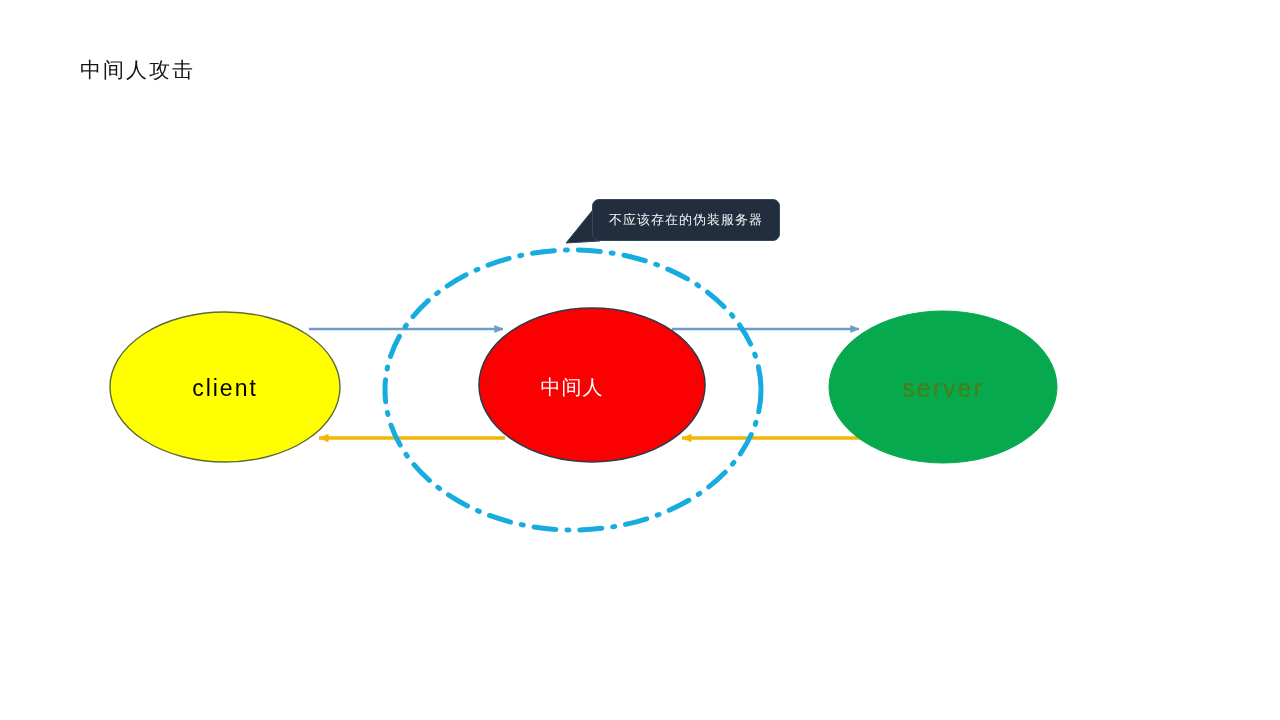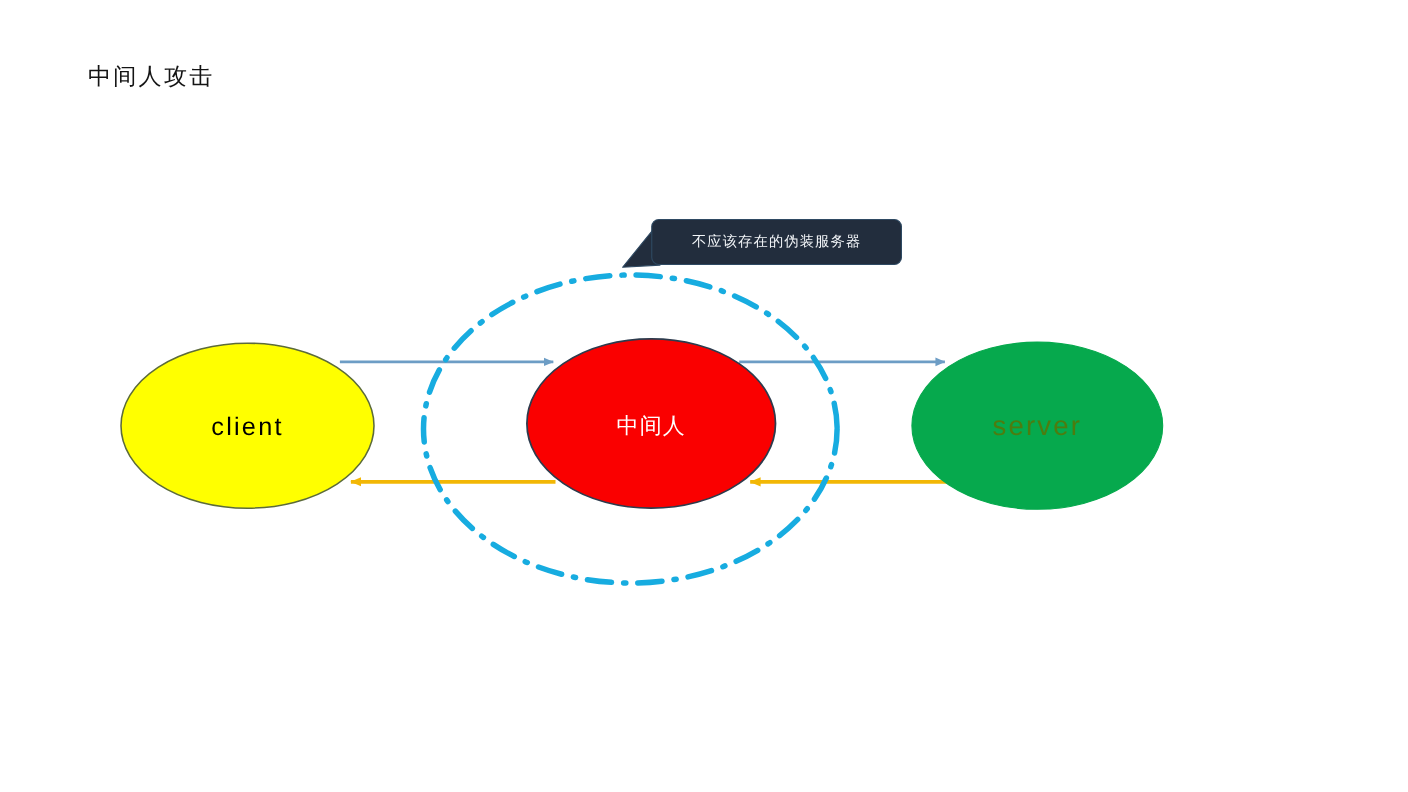--- a/index.html
+++ b/index.html
@@ -19,21 +19,21 @@
     width: 1280px;
     height: 720px;
     background: #ffffff;
   }
 
   
   #slide-title {
     position: absolute;
     left: 80px;
     top: 55px;
-    font-family: Liberation Sans, sans-serif;
+    font-family: Liberation Serif, serif;
     font-size: 21px;
     line-height: 30px;
     letter-spacing: 2px;
     color: #141414;
     white-space: nowrap;
   }
 
   
   #stage {
     position: absolute;
@@ -52,41 +52,41 @@
     pointer-events: none;
   }
   #label-client {
     left: 225px;
     top: 388px;
     font-size: 23px;
     letter-spacing: 2px;
     color: #000000;
   }
   #label-mitm {
-    left: 592px;
+    left: 572px;
     top: 387px;
     font-size: 20px;
     letter-spacing: 1px;
     color: #ffffff;
     font-family: Liberation Serif, serif;
   }
   #label-server {
     left: 943px;
     top: 388px;
     font-size: 25px;
     letter-spacing: 2px;
     color: #4d7c0f;
   }
 
   
   #callout-box {
     position: absolute;
     left: 592px;
     top: 199px;
-    width: 228px;
+    width: 188px;
     height: 42px;
     box-sizing: border-box;
     background: #222d3d;
     border: 1px solid #2f4a63;
     border-radius: 7px;
     display: flex;
     align-items: center;
     justify-content: center;
   }
   #callout-text {

